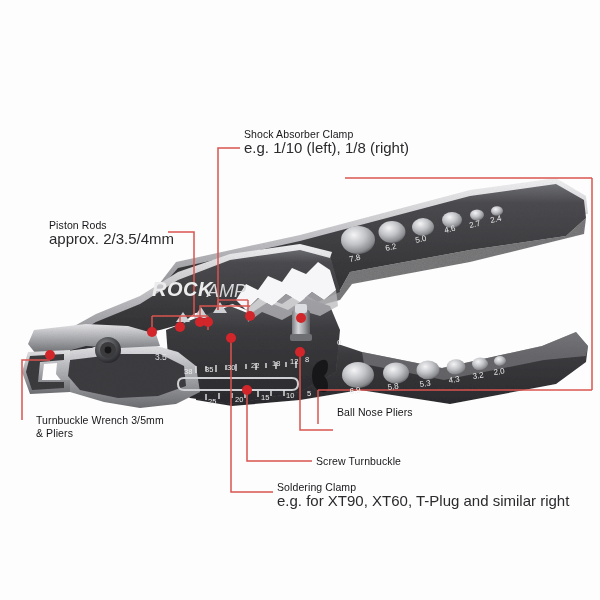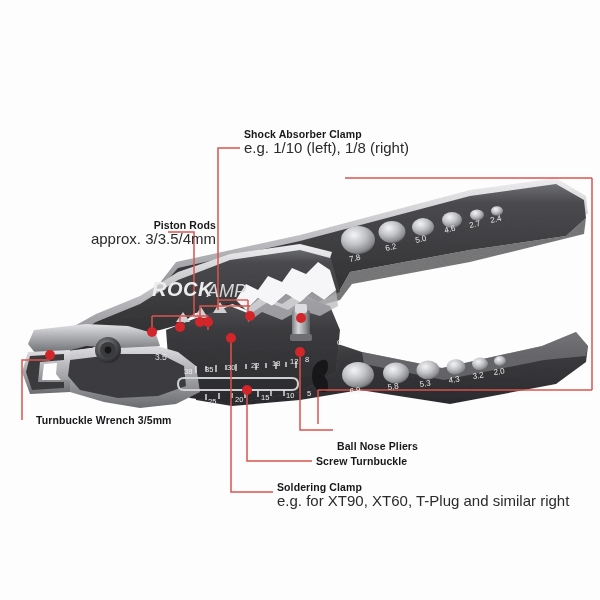--- a/index.html
+++ b/index.html
@@ -9,36 +9,36 @@
     font-family:"Liberation Sans", sans-serif;
     overflow:hidden;
     position:relative;
   }
   #stage{position:absolute;inset:0;width:600px;height:600px;}
   .svg-layer{position:absolute;left:0;top:0;width:600px;height:600px;}
 
   
   .callout{position:absolute;}
   .callout .title{
-    font-size:10.5px;font-weight:bold;color:#17171a;
+    font-size:10.5px;font-weight:normal;color:#17171a;
     letter-spacing:.1px;line-height:13px;white-space:nowrap;
   }
   .callout .sub{
     font-size:15px;font-weight:normal;color:#2b2b2e;
     line-height:12px;white-space:nowrap;margin-top:1px;
   }
   .callout.right-al{text-align:right;}
   .callout.left-al{text-align:left;}
 
   
   #c-shock{left:244px;top:128px;}
   #c-holes{right:8px;top:140px;text-align:right;}
-  #c-piston{left:68px;top:219px;text-align:right;width:148px;}
+  #c-piston{left:49px;top:219px;text-align:left;width:148px;}
   #c-turn{left:36px;top:414px;}
-  #c-ball{left:337px;top:440px;}
+  #c-ball{left:337px;top:406px;}
   #c-screw{left:316px;top:455px;}
   #c-solder{left:277px;top:481px;}
 </style>
 </head>
 <body>
 
 <div id="stage">
 
   <svg class="svg-layer" viewBox="0 0 600 600">
     <defs>
@@ -302,25 +302,26 @@
   <div class="callout left-al" id="c-shock">
     <div class="title">Shock Absorber Clamp</div>
     <div class="sub">e.g. 1/10 (left), 1/8 (right)</div>
   </div>
 
   <div class="callout right-al" id="c-holes">
   </div>
 
   <div class="callout right-al" id="c-piston">
     <div class="title">Piston Rods</div>
-    <div class="sub">approx. 3/3.5/4mm</div>
+    <div class="sub">approx. 2/3.5/4mm</div>
   </div>
 
   <div class="callout left-al" id="c-turn">
     <div class="title">Turnbuckle Wrench 3/5mm</div>
+    <div class="title">&amp; Pliers</div>
   </div>
 
   <div class="callout left-al" id="c-ball">
     <div class="title">Ball Nose Pliers</div>
   </div>
 
   <div class="callout left-al" id="c-screw">
     <div class="title">Screw Turnbuckle</div>
   </div>
 

